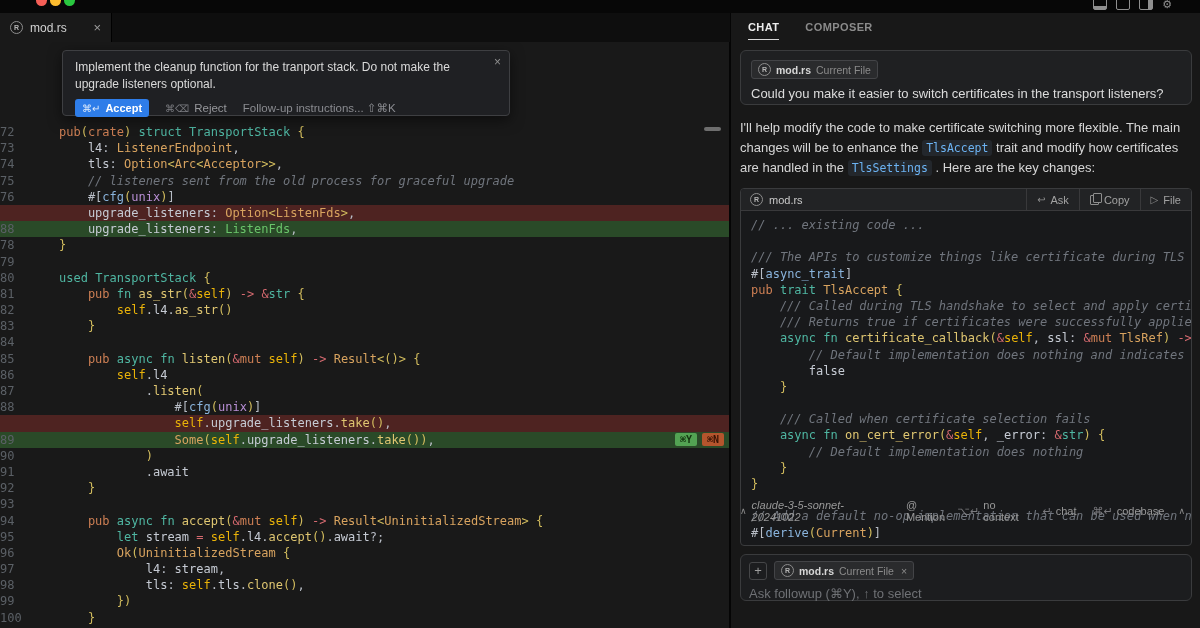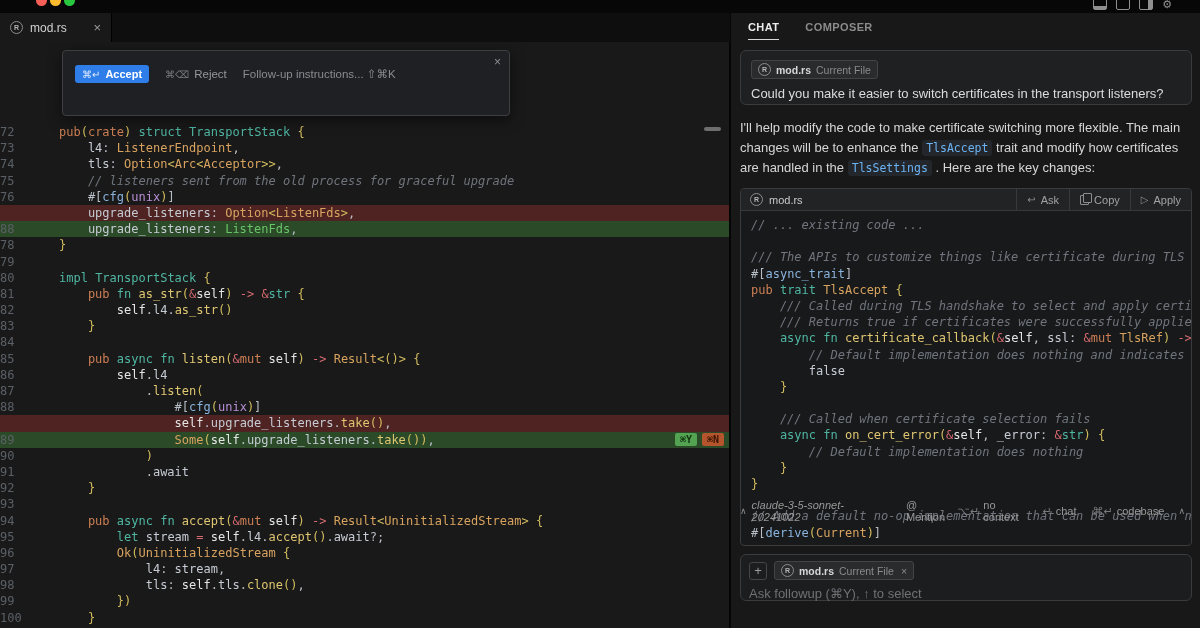--- a/index.html
+++ b/index.html
@@ -32,21 +32,21 @@
   .code-line.add{background:#2a4a28;}
   .badges{position:absolute;right:6px;top:1px;display:flex;gap:5px;}
   .badge{font-size:10px;line-height:13px;padding:0 5px;border-radius:2px;font-family:"DejaVu Sans Mono",monospace;font-weight:bold;}
   .badge.accept{background:#53a353;color:#12330e;}
   .badge.reject{background:#b4552d;color:#381304;}
   .scroll-dash{position:absolute;left:704px;top:85px;width:17px;height:4px;background:#6e6e6e;border-radius:2px;}
   .vline{position:absolute;left:729px;top:0;width:2px;height:628px;background:#050505;z-index:8;}
 
   
   .tk-kw1{color:#cd7f54}.tk-kw{color:#4fb6a2}.tk-ty{color:#d8a35f}.tk-fn{color:#dfc671}
-  .tk-id{color:#c6cbd4}.tk-sf{color:#e5e5e5}.tk-op{color:#d66a70}.tk-pu{color:#b8bdc6}
+  .tk-id{color:#c6cbd4}.tk-sf{color:#eab308}.tk-op{color:#d66a70}.tk-pu{color:#b8bdc6}
   .tk-br{color:#d3bd5e}.tk-cm{color:#70757d;font-style:italic}.tk-a1{color:#8ab4dd}
   .tk-a2{color:#b98fd6}.tk-gn{color:#6ac46a}
 
   
   .prompt{position:absolute;left:62px;top:8px;width:448px;height:66px;background:#1f2023;border:1px solid #3e3f42;
       border-radius:4px;box-sizing:border-box;padding:8px 12px;z-index:6;box-shadow:0 4px 14px rgba(0,0,0,.5);}
   .prompt .ptext{font-size:12px;line-height:17px;color:#dadada;width:418px;}
   .prompt .close{position:absolute;right:8px;top:4px;color:#8f8f8f;font-size:12px;}
   .prow{display:flex;align-items:center;gap:16px;margin-top:6px;}
   .btn-accept{display:inline-flex;gap:5px;align-items:center;background:#2e7de9;border-radius:3px;height:18px;
@@ -129,21 +129,21 @@
     <div class="code" id="editor-code">
         <div class="code-line"><span class="gutter">72</span><span class="tk-kw1">pub</span><span class="tk-br">(</span><span class="tk-kw1">crate</span><span class="tk-br">)</span><span> </span><span class="tk-kw">struct</span><span> </span><span class="tk-kw">TransportStack</span><span class="tk-br"> {</span></div>
         <div class="code-line"><span class="gutter">73</span><span class="tk-id">    l4</span><span class="tk-pu">: </span><span class="tk-ty">ListenerEndpoint</span><span class="tk-pu">,</span></div>
         <div class="code-line"><span class="gutter">74</span><span class="tk-id">    tls</span><span class="tk-pu">: </span><span class="tk-ty">Option</span><span class="tk-br">&lt;</span><span class="tk-ty">Arc</span><span class="tk-br">&lt;</span><span class="tk-ty">Acceptor</span><span class="tk-br">&gt;&gt;</span><span class="tk-pu">,</span></div>
         <div class="code-line"><span class="gutter">75</span><span class="tk-cm">    // listeners sent from the old process for graceful upgrade</span></div>
         <div class="code-line"><span class="gutter">76</span><span class="tk-pu">    #[</span><span class="tk-a1">cfg</span><span class="tk-br">(</span><span class="tk-a2">unix</span><span class="tk-br">)</span><span class="tk-pu">]</span></div>
         <div class="code-line del"><span class="gutter"></span><span class="tk-id">    upgrade_listeners</span><span class="tk-pu">: </span><span class="tk-ty">Option</span><span class="tk-br">&lt;</span><span class="tk-ty">ListenFds</span><span class="tk-br">&gt;</span><span class="tk-pu">,</span></div>
         <div class="code-line add"><span class="gutter">88</span><span class="tk-id">    upgrade_listeners</span><span class="tk-pu">: </span><span class="tk-gn">ListenFds</span><span class="tk-pu">,</span></div>
         <div class="code-line"><span class="gutter">78</span><span class="tk-br">}</span></div>
         <div class="code-line"><span class="gutter">79</span></div>
-        <div class="code-line"><span class="gutter">80</span><span class="tk-kw">impl</span><span> </span><span class="tk-kw">TransportStack</span><span class="tk-br"> {</span></div>
+        <div class="code-line"><span class="gutter">80</span><span class="tk-kw">used</span><span> </span><span class="tk-kw">TransportStack</span><span class="tk-br"> {</span></div>
         <div class="code-line"><span class="gutter">81</span><span class="tk-kw1">    pub</span><span class="tk-kw"> fn</span><span> </span><span class="tk-fn">as_str</span><span class="tk-br">(</span><span class="tk-op">&amp;</span><span class="tk-sf">self</span><span class="tk-br">)</span><span class="tk-op"> -&gt; </span><span class="tk-op">&amp;</span><span class="tk-kw">str</span><span class="tk-br"> {</span></div>
         <div class="code-line"><span class="gutter">82</span><span class="tk-sf">        self</span><span class="tk-pu">.</span><span class="tk-id">l4</span><span class="tk-pu">.</span><span class="tk-fn">as_str</span><span class="tk-br">()</span></div>
         <div class="code-line"><span class="gutter">83</span><span class="tk-br">    }</span></div>
         <div class="code-line"><span class="gutter">84</span></div>
         <div class="code-line"><span class="gutter">85</span><span class="tk-kw1">    pub</span><span class="tk-kw"> async</span><span class="tk-kw"> fn</span><span> </span><span class="tk-fn">listen</span><span class="tk-br">(</span><span class="tk-op">&amp;</span><span class="tk-kw1">mut</span><span> </span><span class="tk-sf">self</span><span class="tk-br">)</span><span class="tk-op"> -&gt; </span><span class="tk-ty">Result</span><span class="tk-br">&lt;</span><span class="tk-br">()</span><span class="tk-br">&gt;</span><span class="tk-br"> {</span></div>
         <div class="code-line"><span class="gutter">86</span><span class="tk-sf">        self</span><span class="tk-pu">.</span><span class="tk-id">l4</span></div>
         <div class="code-line"><span class="gutter">87</span><span class="tk-pu">            .</span><span class="tk-fn">listen</span><span class="tk-br">(</span></div>
         <div class="code-line"><span class="gutter">88</span><span class="tk-pu">                #[</span><span class="tk-a1">cfg</span><span class="tk-br">(</span><span class="tk-a2">unix</span><span class="tk-br">)</span><span class="tk-pu">]</span></div>
         <div class="code-line del"><span class="gutter"></span><span class="tk-sf">                self</span><span class="tk-pu">.</span><span class="tk-id">upgrade_listeners</span><span class="tk-pu">.</span><span class="tk-fn">take</span><span class="tk-br">()</span><span class="tk-pu">,</span></div>
         <div class="code-line add"><span class="gutter">89</span><span class="tk-ty">                Some</span><span class="tk-br">(</span><span class="tk-sf">self</span><span class="tk-pu">.</span><span class="tk-id">upgrade_listeners</span><span class="tk-pu">.</span><span class="tk-fn">take</span><span class="tk-br">())</span><span class="tk-pu">,</span><span class="badges"><span class="badge accept">⌘Y</span><span class="badge reject">⌘N</span></span></div>
@@ -156,20 +156,21 @@
         <div class="code-line"><span class="gutter">96</span><span class="tk-ty">        Ok</span><span class="tk-br">(</span><span class="tk-ty">UninitializedStream</span><span class="tk-br"> {</span></div>
         <div class="code-line"><span class="gutter">97</span><span class="tk-id">            l4</span><span class="tk-pu">: </span><span class="tk-id">stream</span><span class="tk-pu">,</span></div>
         <div class="code-line"><span class="gutter">98</span><span class="tk-id">            tls</span><span class="tk-pu">: </span><span class="tk-sf">self</span><span class="tk-pu">.</span><span class="tk-id">tls</span><span class="tk-pu">.</span><span class="tk-fn">clone</span><span class="tk-br">()</span><span class="tk-pu">,</span></div>
         <div class="code-line"><span class="gutter">99</span><span class="tk-br">        })</span></div>
         <div class="code-line"><span class="gutter">100</span><span class="tk-br">    }</span></div>
       </div>
     <div class="scroll-dash"></div>
 
     <div class="prompt">
       <span class="close">×</span>
+      <div class="ptext">Implement the cleanup function for the tranport stack. Do not make the upgrade listeners optional.</div>
       <div class="prow">
         <span class="btn-accept">
           <span class="keys">⌘↵</span>
           <span>Accept</span>
         </span>
         <span class="btn-reject">
           <span class="keys">⌘⌫</span>
           <span>Reject</span>
         </span>
         <span class="followup">Follow-up instructions... ⇧⌘K</span>
@@ -204,21 +205,21 @@
             <span class="cc-btn">
               <span class="ic">↩</span>
               <span>Ask</span>
             </span>
             <span class="cc-btn">
               <span class="icon-copy"></span>
               <span>Copy</span>
             </span>
             <span class="cc-btn">
               <span class="ic">▷</span>
-              <span>Apply</span>
+              <span>File</span>
             </span>
           </span>
       </div>
       <div class="cc-body" id="cc-body">
           <div class="code-line"><span class="tk-cm">// ... existing code ...</span></div>
           <div class="code-line"></div>
           <div class="code-line"><span class="tk-cm">/// The APIs to customize things like certificate during TLS ser</span></div>
           <div class="code-line"><span class="tk-pu">#[</span><span class="tk-a1">async_trait</span><span class="tk-pu">]</span></div>
           <div class="code-line"><span class="tk-kw1">pub</span><span class="tk-kw"> trait</span><span> </span><span class="tk-ty">TlsAccept</span><span class="tk-br"> {</span></div>
           <div class="code-line"><span class="tk-cm">    /// Called during TLS handshake to select and apply certific</span></div>

